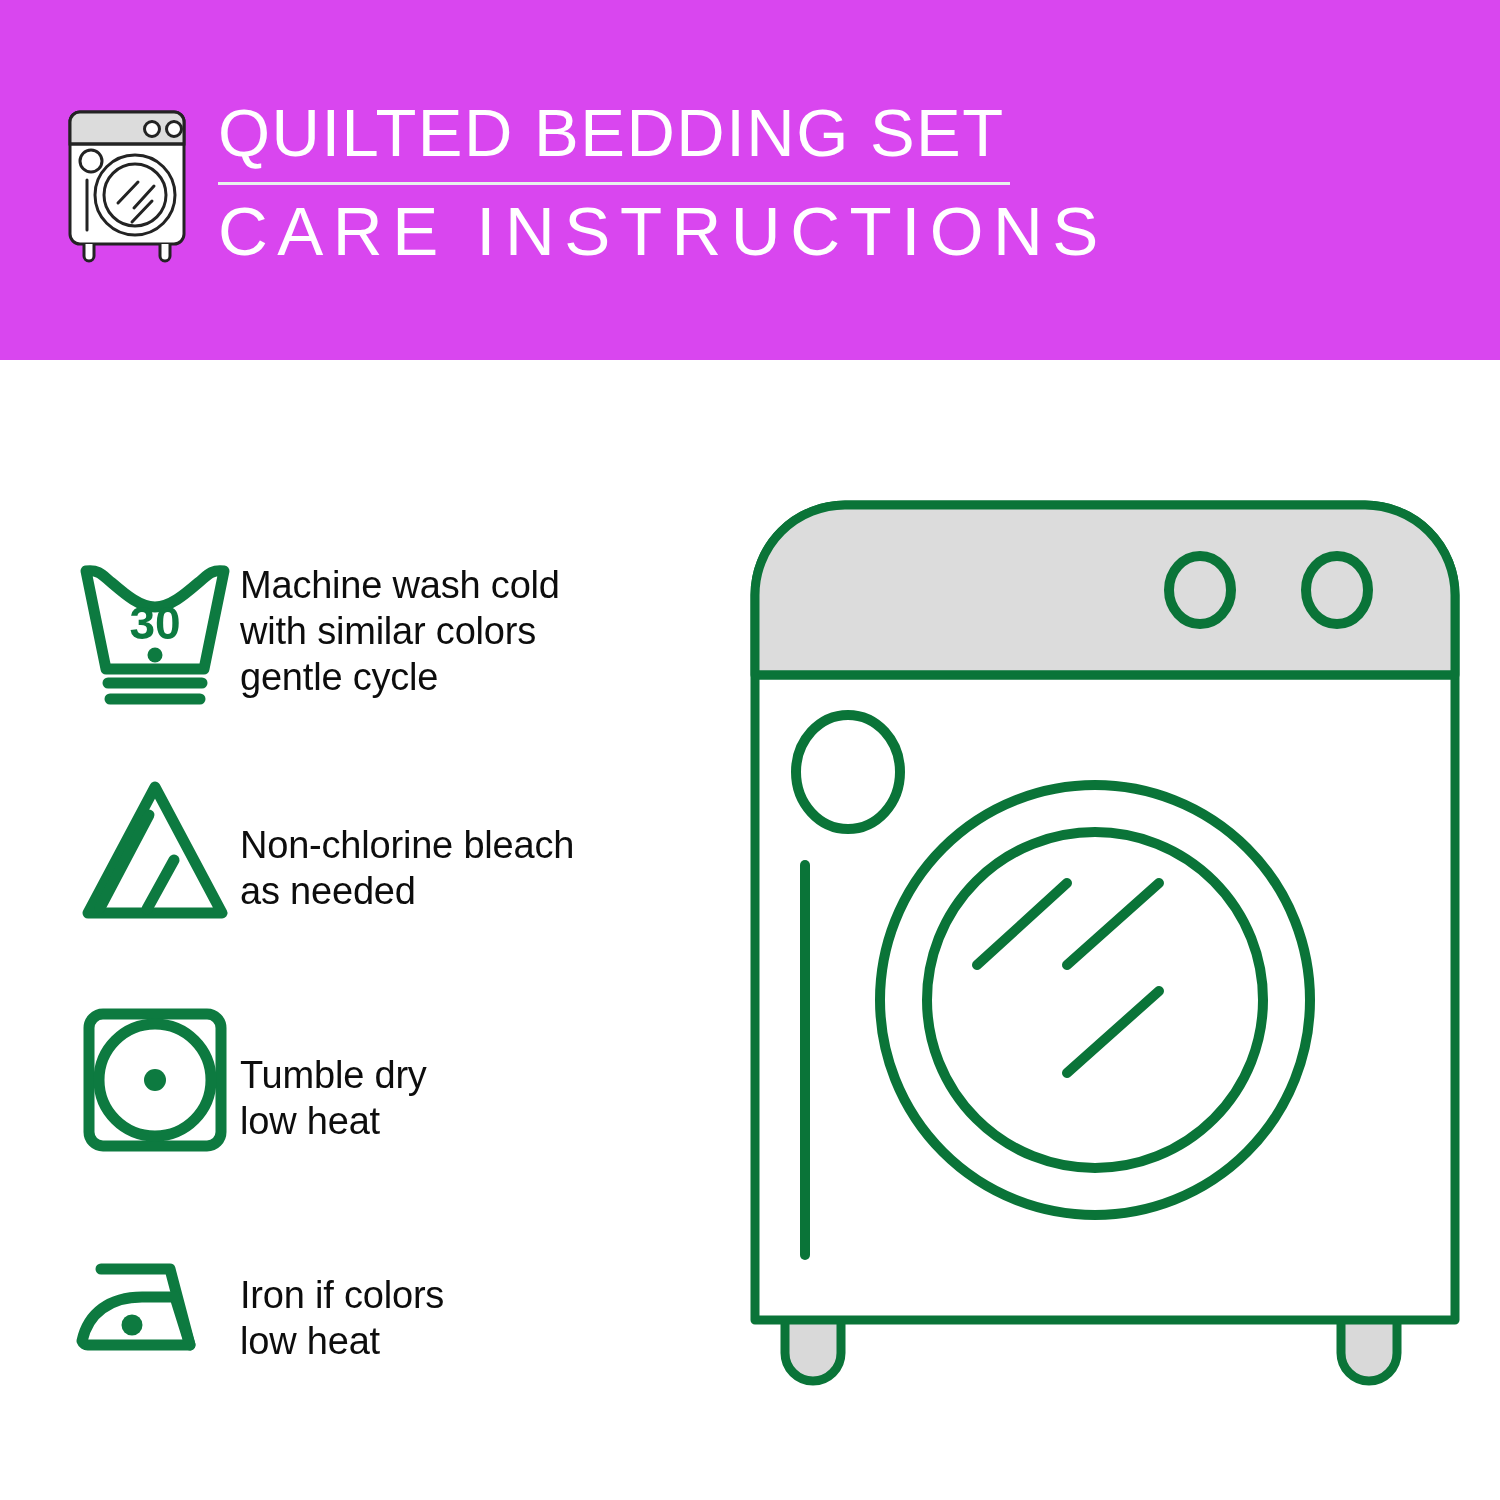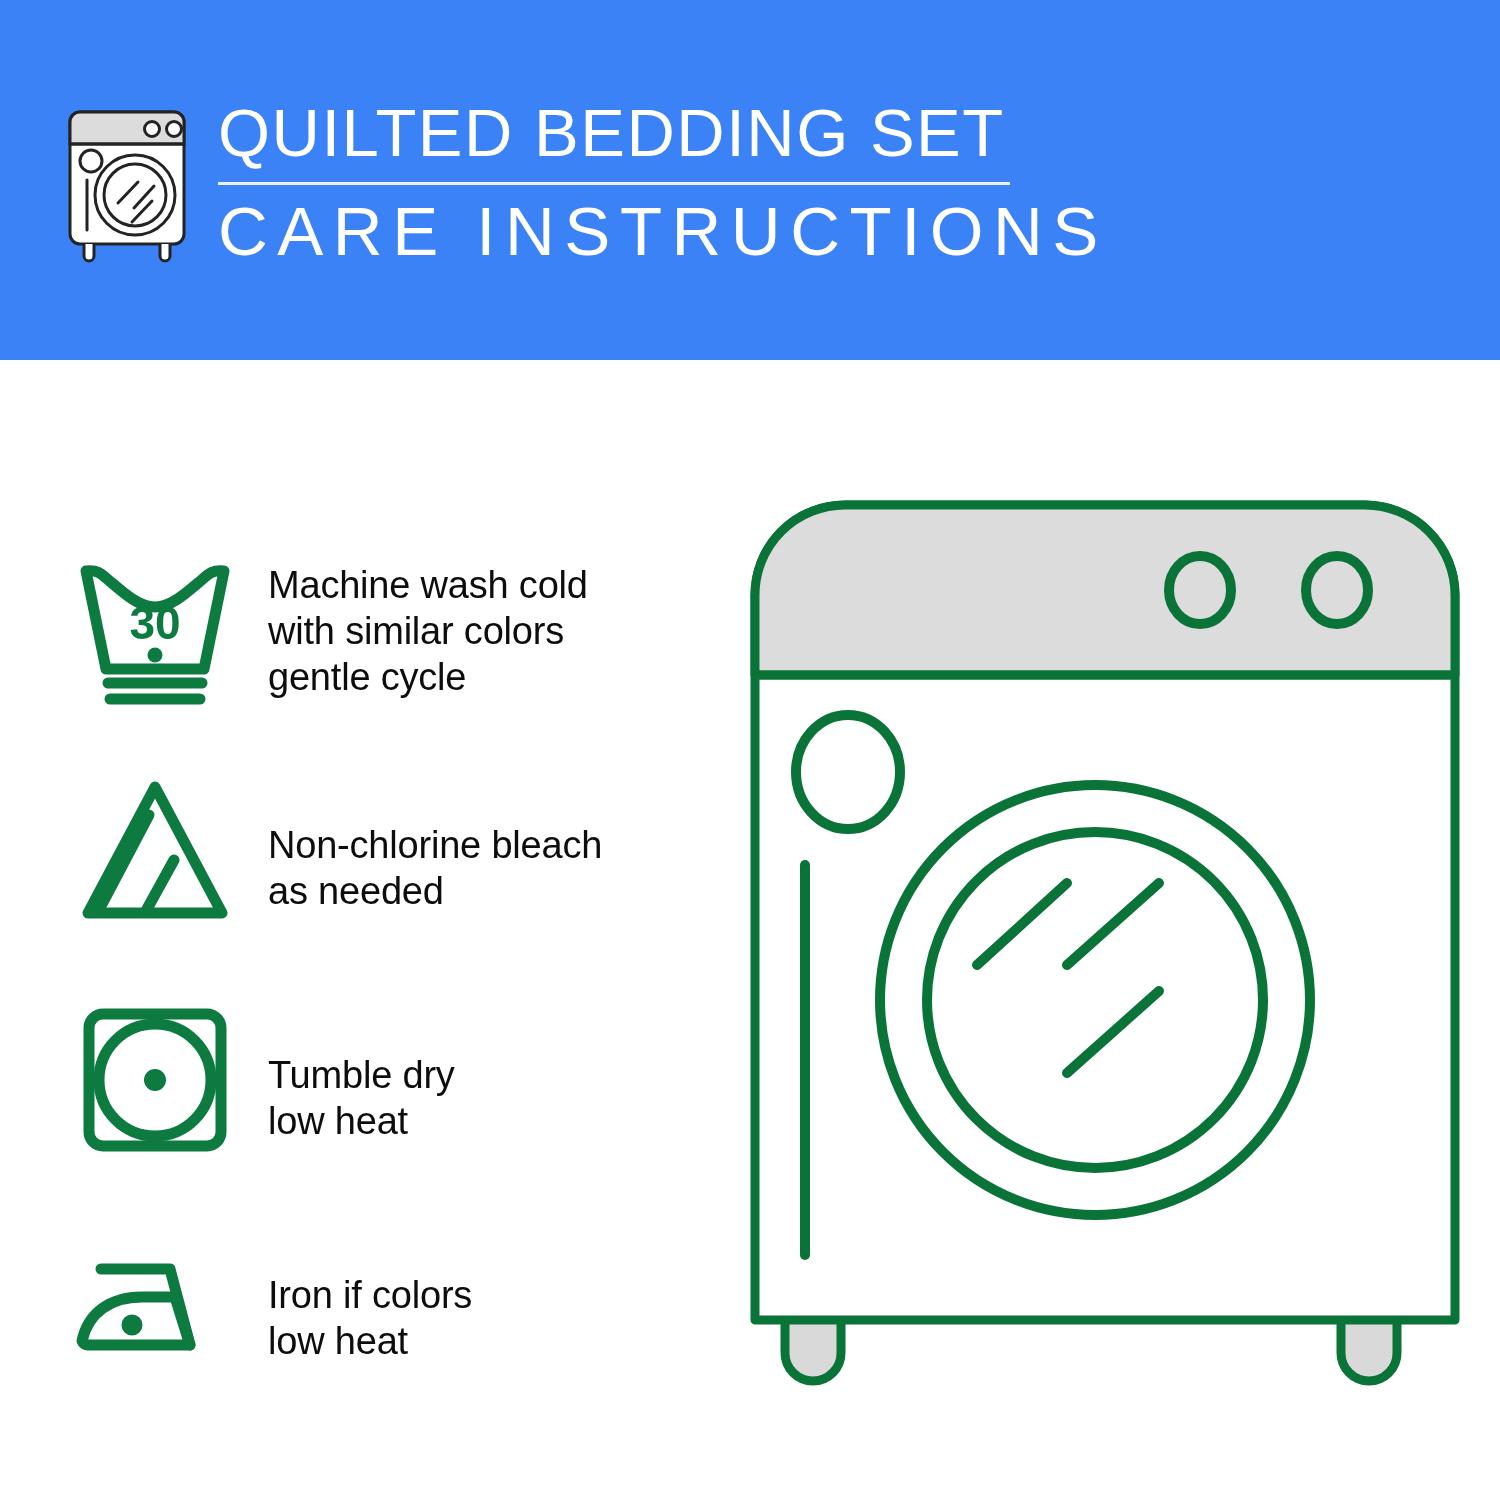--- a/index.html
+++ b/index.html
@@ -7,21 +7,21 @@
     width: 1500px; height: 1500px;
     background: #ffffff;
     font-family: "Liberation Sans", sans-serif;
     overflow: hidden;
   }
   #page { position: relative; width: 1500px; height: 1500px; background: #ffffff; }
 
   
   #header {
     position: absolute; left: 0; top: 0; width: 1500px; height: 360px;
-    background: #3b82f6;
+    background: #d946ef;
   }
   #header-logo {
     position: absolute; left: 62px; top: 104px; width: 130px; height: 160px;
   }
   #header-text-block {
     position: absolute; left: 218px; top: 96px; width: 800px;
   }
   #title-main {
     color: #ffffff;
     font-size: 67px;
@@ -53,21 +53,20 @@
     position: relative;
     display: flex;
     align-items: center;
     height: 230px;
   }
   .care-symbol {
     width: 170px; min-width: 170px; height: 170px;
     display: flex; align-items: center; justify-content: center;
   }
   .care-label {
-    margin-left: 28px;
     padding-top: 22px;
     color: #0d0d0d;
     font-size: 38px;
     font-weight: 400;
     line-height: 46px;
     letter-spacing: -0.2px;
     white-space: pre-line;
   }
   .care-row.r2 .care-label { padding-top: 35px; }
   .care-row.r3 .care-label { padding-top: 35px; }

